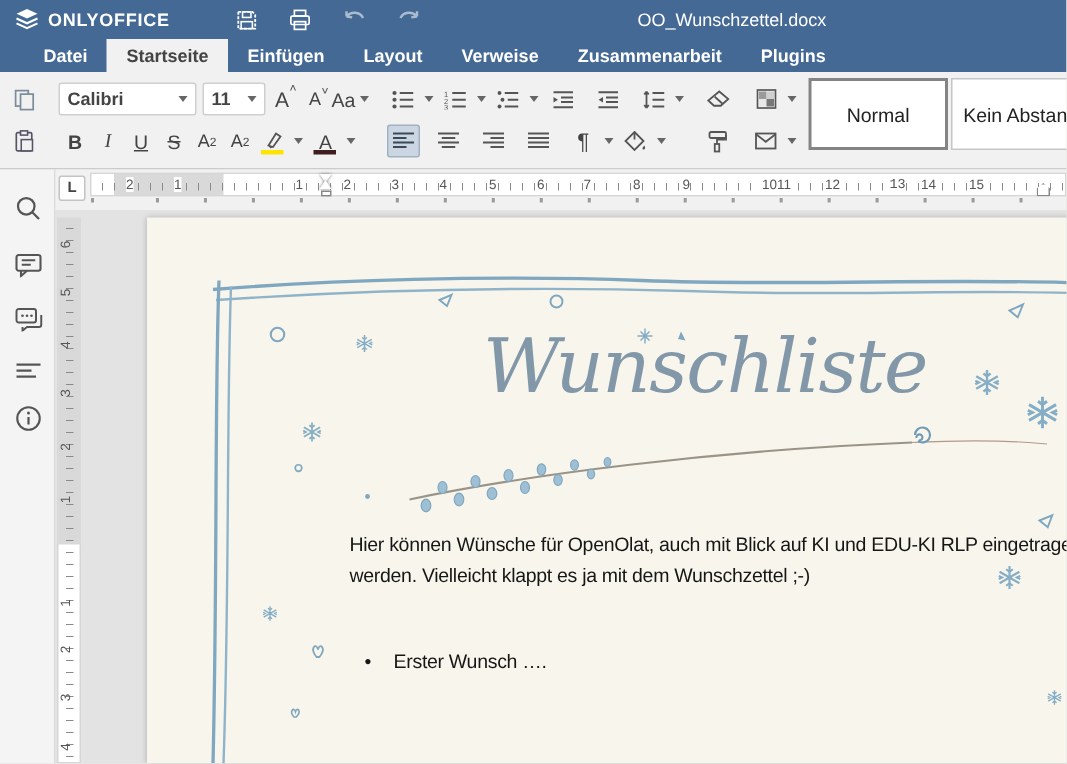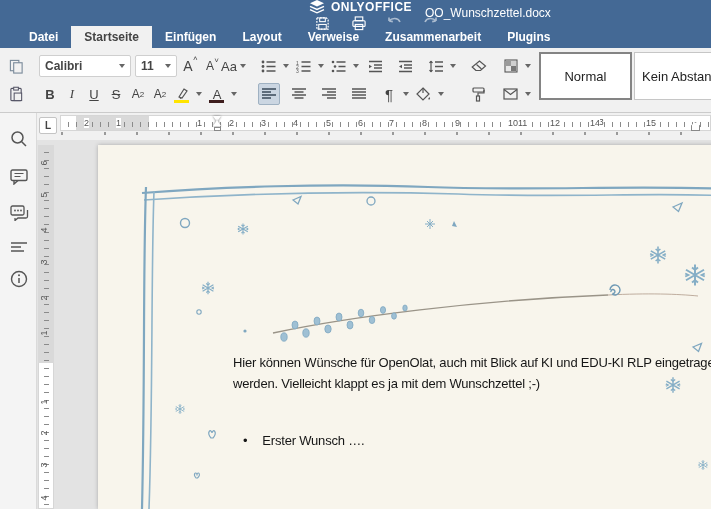--- a/index.html
+++ b/index.html
@@ -1,20 +1,20 @@
 <!DOCTYPE html>
 <html><head>
 <meta charset="utf-8">
 <style>
   * { box-sizing: border-box; margin: 0; padding: 0; }
   html,body { width:711px; height:509px; overflow:hidden;
     font-family:"Liberation Sans", sans-serif; background:#e3e3e3; }
 
   
-  .titlebar { position:relative; height:26px; background:#446995; display:flex; align-items:center;flex-direction:column; }
+  .titlebar { position:relative; height:26px; background:#446995; display:flex; align-items:center; }
   .logo { display:flex; align-items:center; gap:6px; padding-left:10px; }
   .logo svg { display:block; }
   .logo-text { color:#fff; font-size:12px; font-weight:700; letter-spacing:.5px; }
   .tb-icons { display:flex; align-items:center; gap:18px; margin-left:42px; }
   .tb-ic { width:18px; height:18px; display:flex; align-items:center; justify-content:center; cursor:pointer; }
   .tb-ic svg { display:block; }
   .tb-ic.dim { opacity:.55; }
   .doc-title { position:absolute; left:425px; top:0; height:26px; line-height:26px;
     color:#fff; font-size:12px; }
 
@@ -422,21 +422,21 @@
           <span class="h-num" style="left: 232px;">4</span>
           <span class="h-num" style="left: 265px;">5</span>
           <span class="h-num" style="left: 297px;">6</span>
           <span class="h-num" style="left: 328px;">7</span>
           <span class="h-num" style="left: 361px;">8</span>
           <span class="h-num" style="left: 394px;">9</span>
           <span class="h-num" style="left: 447px;">10</span>
           <span class="h-num" style="left: 457px;">11</span>
           <span class="h-num" style="left: 489px;">12</span>
           <span class="h-num" style="left: 532px; font-family: Liberation Mono, monospace;">13</span>
-          <span class="h-num" style="left: 529px;">14</span>
+          <span class="h-num" style="left: 553px;">14</span>
           <span class="h-num" style="left: 585px;">15</span>
         </div>
       <div class="tabstop-row"></div>
     </div>
 
     <div class="main">
       <div class="v-ruler" id="vruler">
         <div class="v-white"></div>
         <div class="v-margin"></div>
         <div class="v-ticks"></div>
@@ -499,20 +499,21 @@
             <path d="M512 145 a5 5 0 1 1 2 4 M513 147 a2 2 0 1 1 1.5 1.5" fill="none" stroke="#6f9ab5" stroke-width="1.4"></path>
             <use href="#sf" transform="translate(110,143) scale(0.9)"></use>
             <path d="M595 202 l8.5 -3.5 l-3 8 z" fill="none" stroke="#7fa7c0" stroke-width="1.3"></path>
             <use href="#sf" transform="translate(575,240) scale(1.1)"></use>
             <use href="#sf" transform="translate(82,264) scale(0.7)"></use>
             <path d="M113 293 c-5 -6, 0 -10, 1 -5 c1 -5, 6 -1, 1 5 z" fill="none" stroke="#7fa7c0" stroke-width="1.2"></path>
             <path d="M98 333 c-3.5 -4, 0 -7, 1 -3.5 c1 -3.5, 4.5 -0.5, 0.5 3.5 z" fill="none" stroke="#7fa7c0" stroke-width="1.1"></path>
             <use href="#sf" transform="translate(605,320) scale(0.7)"></use>
           </svg>
 
+          <div class="doc-heading">Wunschliste</div>
 
           <div class="doc-par">
             <span>Hier können Wünsche für OpenOlat, auch mit Blick auf KI und EDU-KI RLP eingetragen</span><br>
             <span>werden. Vielleicht klappt es ja mit dem Wunschzettel   ;-)</span>
           </div>
 
           <div class="doc-bullet">
             <span class="b">•</span>
             <span>Erster Wunsch ….</span>
           </div>

